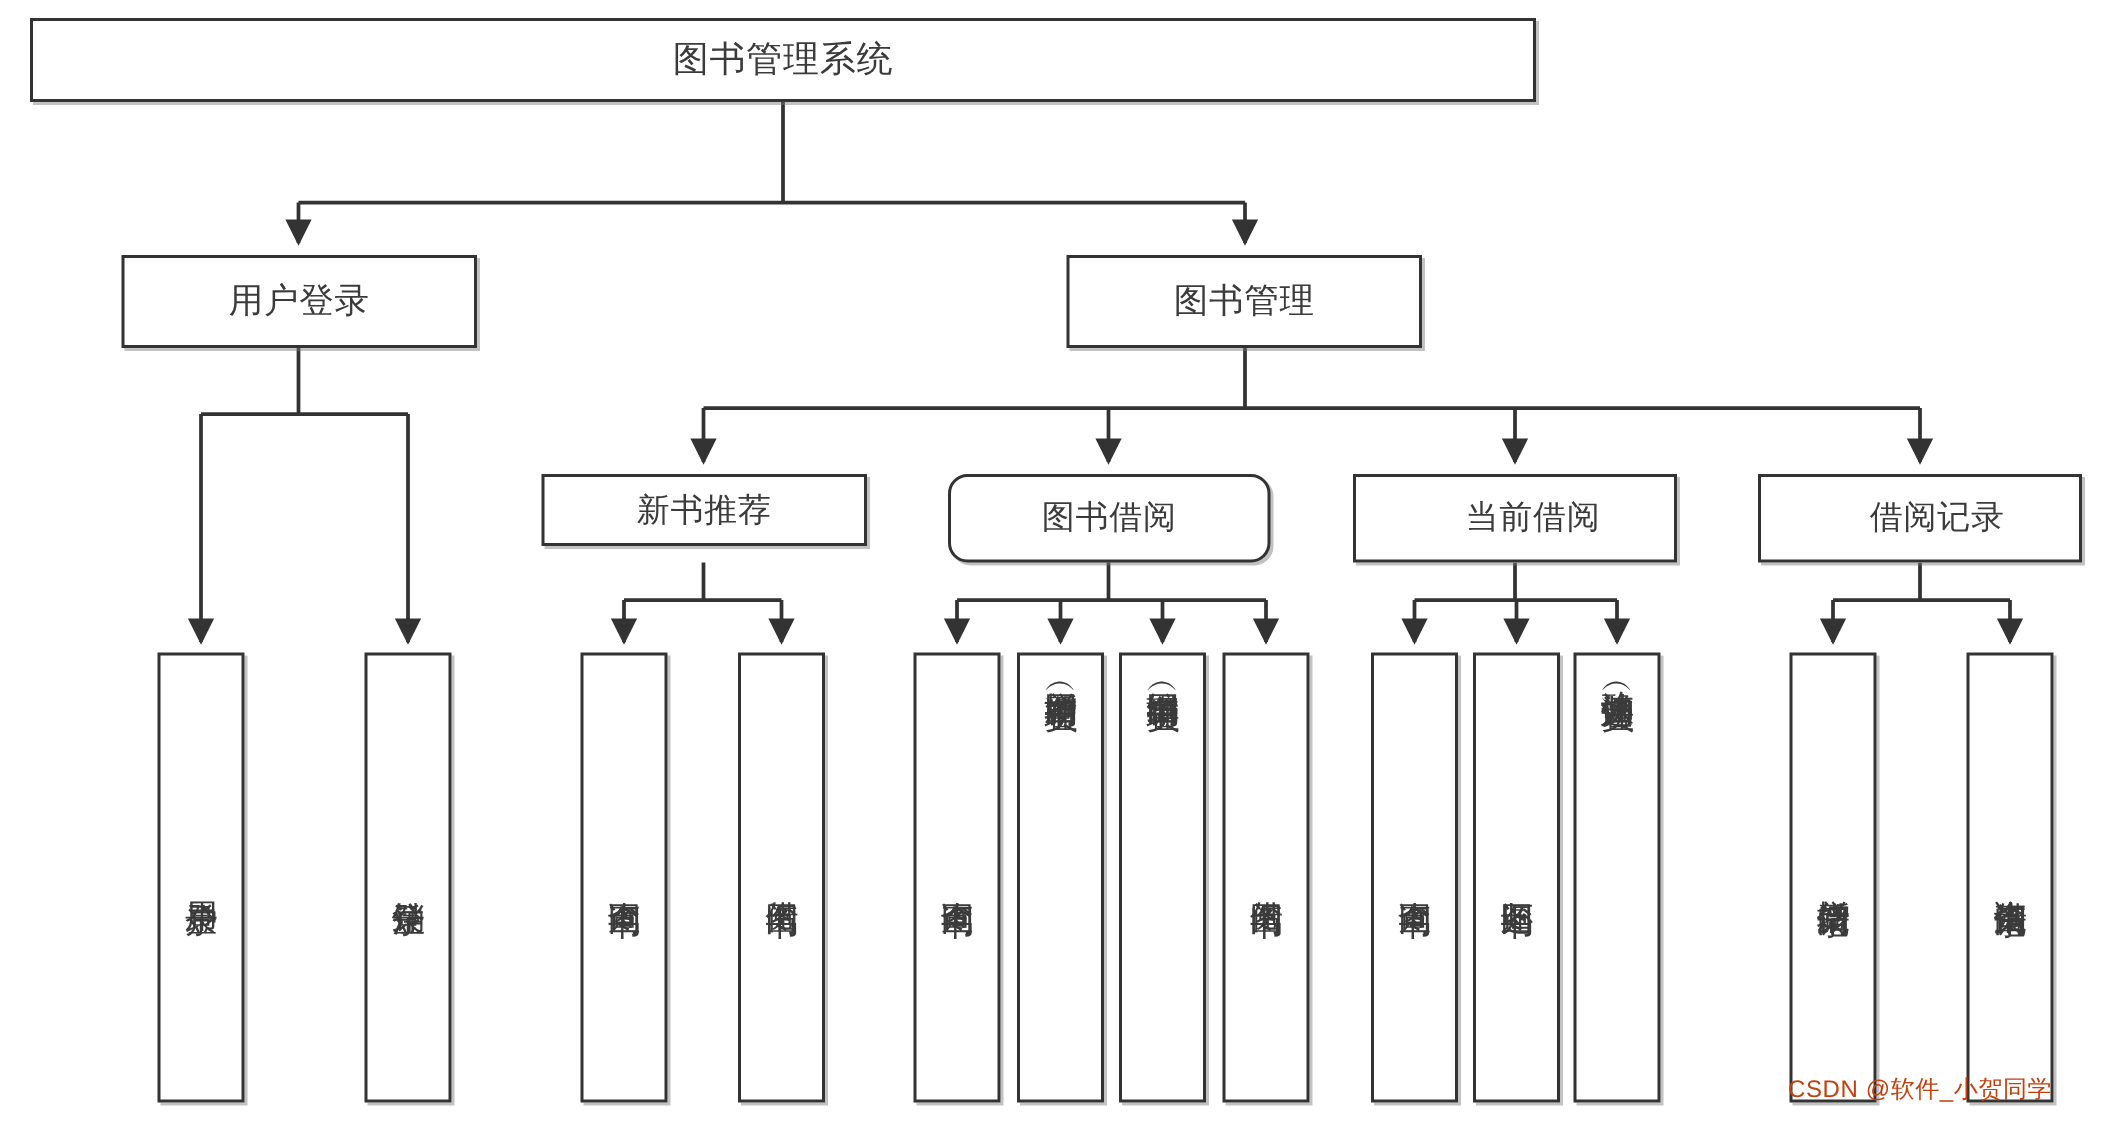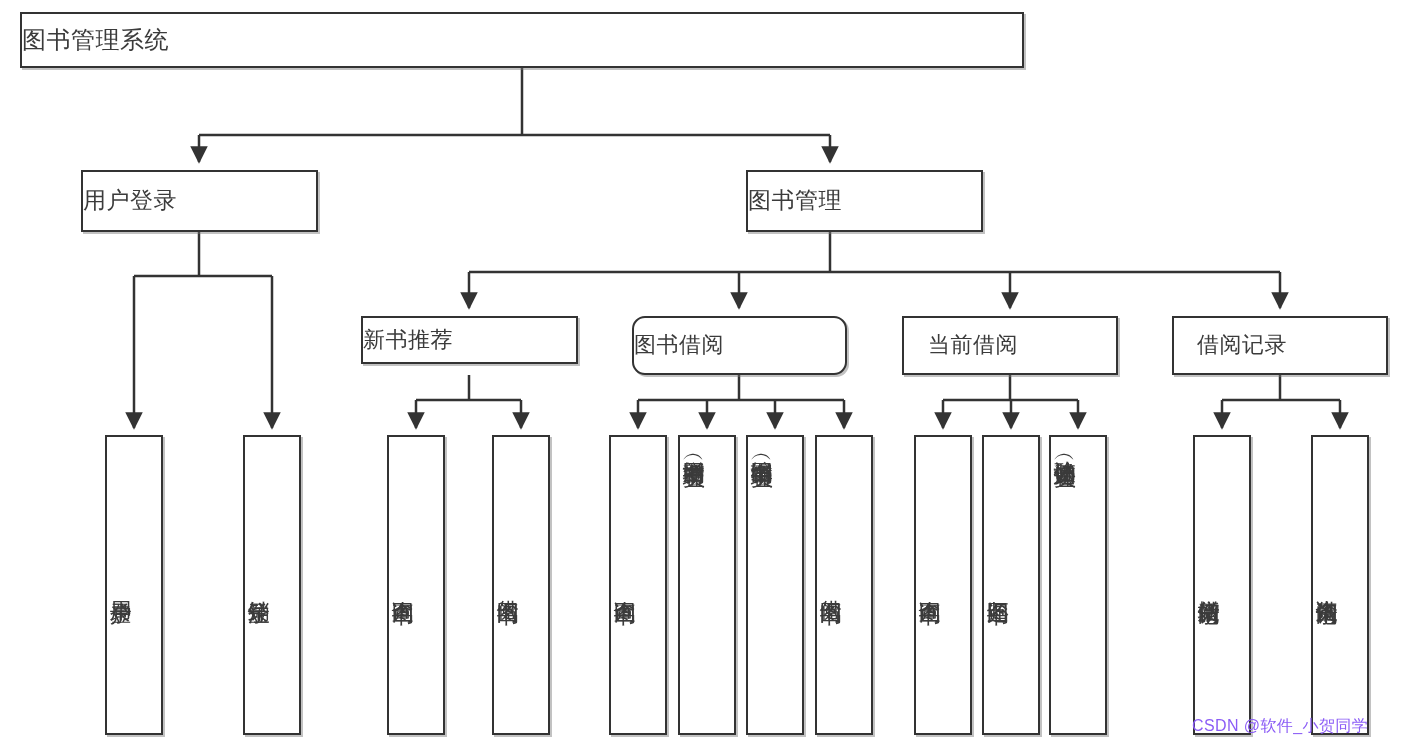--- a/index.html
+++ b/index.html
@@ -25,21 +25,21 @@
     height: 747px;
     pointer-events: none;
   }
   .node {
     position: absolute;
     box-sizing: border-box;
     background: #ffffff;
     border: 2px solid #333333;
     display: flex;
     align-items: center;
-    justify-content: flex-start;
+    justify-content: center;
     box-shadow: 2px 2px 0 rgba(120,120,120,0.45);
   }
   .node .label {
     color: #3b3b3b;
     font-size: 23px;
     line-height: 1.12;
     letter-spacing: 0.5px;
     white-space: nowrap;
   }
   .node.root .label { font-size: 24px; }
@@ -56,21 +56,21 @@
     line-height: 1.22;
     letter-spacing: 1px;
     white-space: pre;
   }
   .node.leaf.center-v {
     align-items: center;
     padding-top: 0;
   }
   .watermark {
     position: absolute;
-    color: #8b5cf6;
+    color: #c2410c;
     font-size: 16px;
     white-space: nowrap;
     letter-spacing: 0.4px;
   }
 </style>
 </head>
 <body>
 
 <div id="canvas">
 
@@ -122,21 +122,21 @@
     <path d="M 1340 400 L 1340 428" stroke="#333333" stroke-width="2.5" fill="none" marker-end="url(#arrow)"></path>
   </svg>
 
   <div class="node root" style="left:20px; top:12px; width:1004px; height:56px;">
     <span class="label">图书管理系统</span>
   </div>
 
   <div class="node level2" style="left:81px; top:170px; width:237px; height:62px;">
     <span class="label">用户登录</span>
   </div>
-  <div class="node level2" style="left:746px; top:170px; width:237px; height:62px;">
+  <div class="node level2" style="left:711px; top:170px; width:237px; height:62px;">
     <span class="label">图书管理</span>
   </div>
 
   <div class="node level3" style="left:361px; top:316px; width:217px; height:48px;">
     <span class="label">新书推荐</span>
   </div>
   <div class="node level3" style="left:632px; top:316px; width:215px; height:59px;border-radius:13px;">
     <span class="label">图书借阅</span>
   </div>
   <div class="node level3" style="left:902px; top:316px; width:216px; height:59px;padding-left:24px;">

